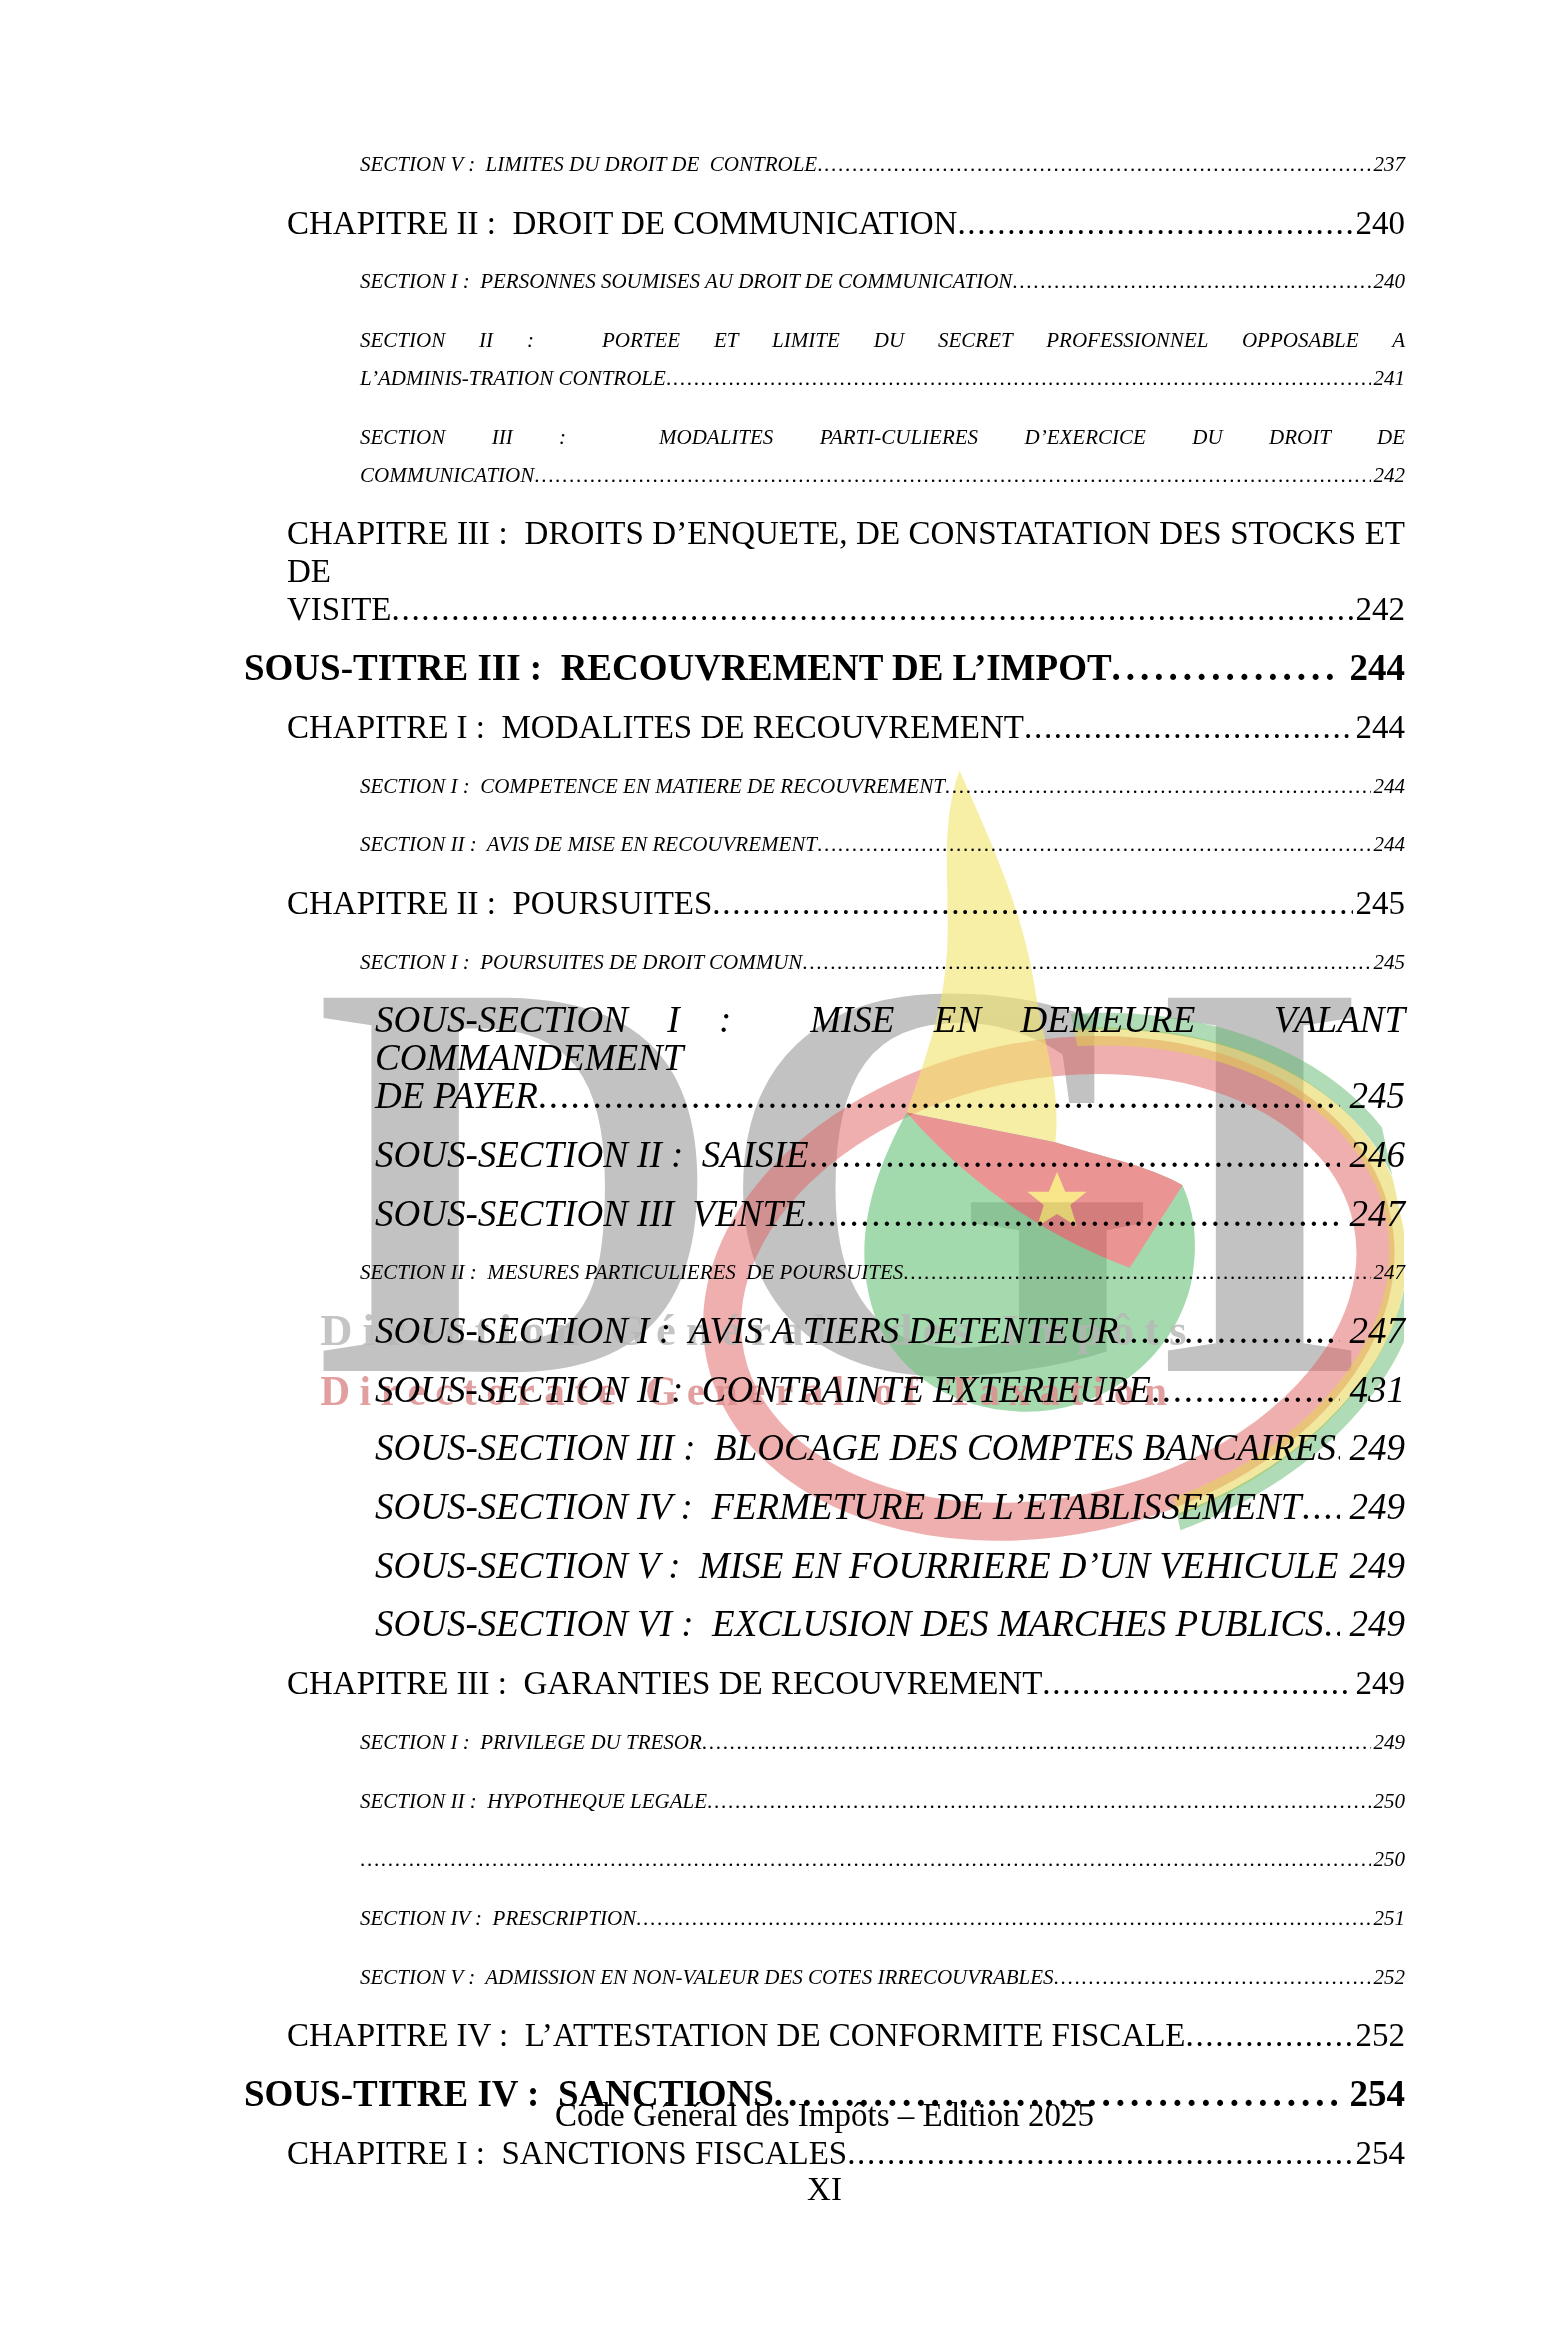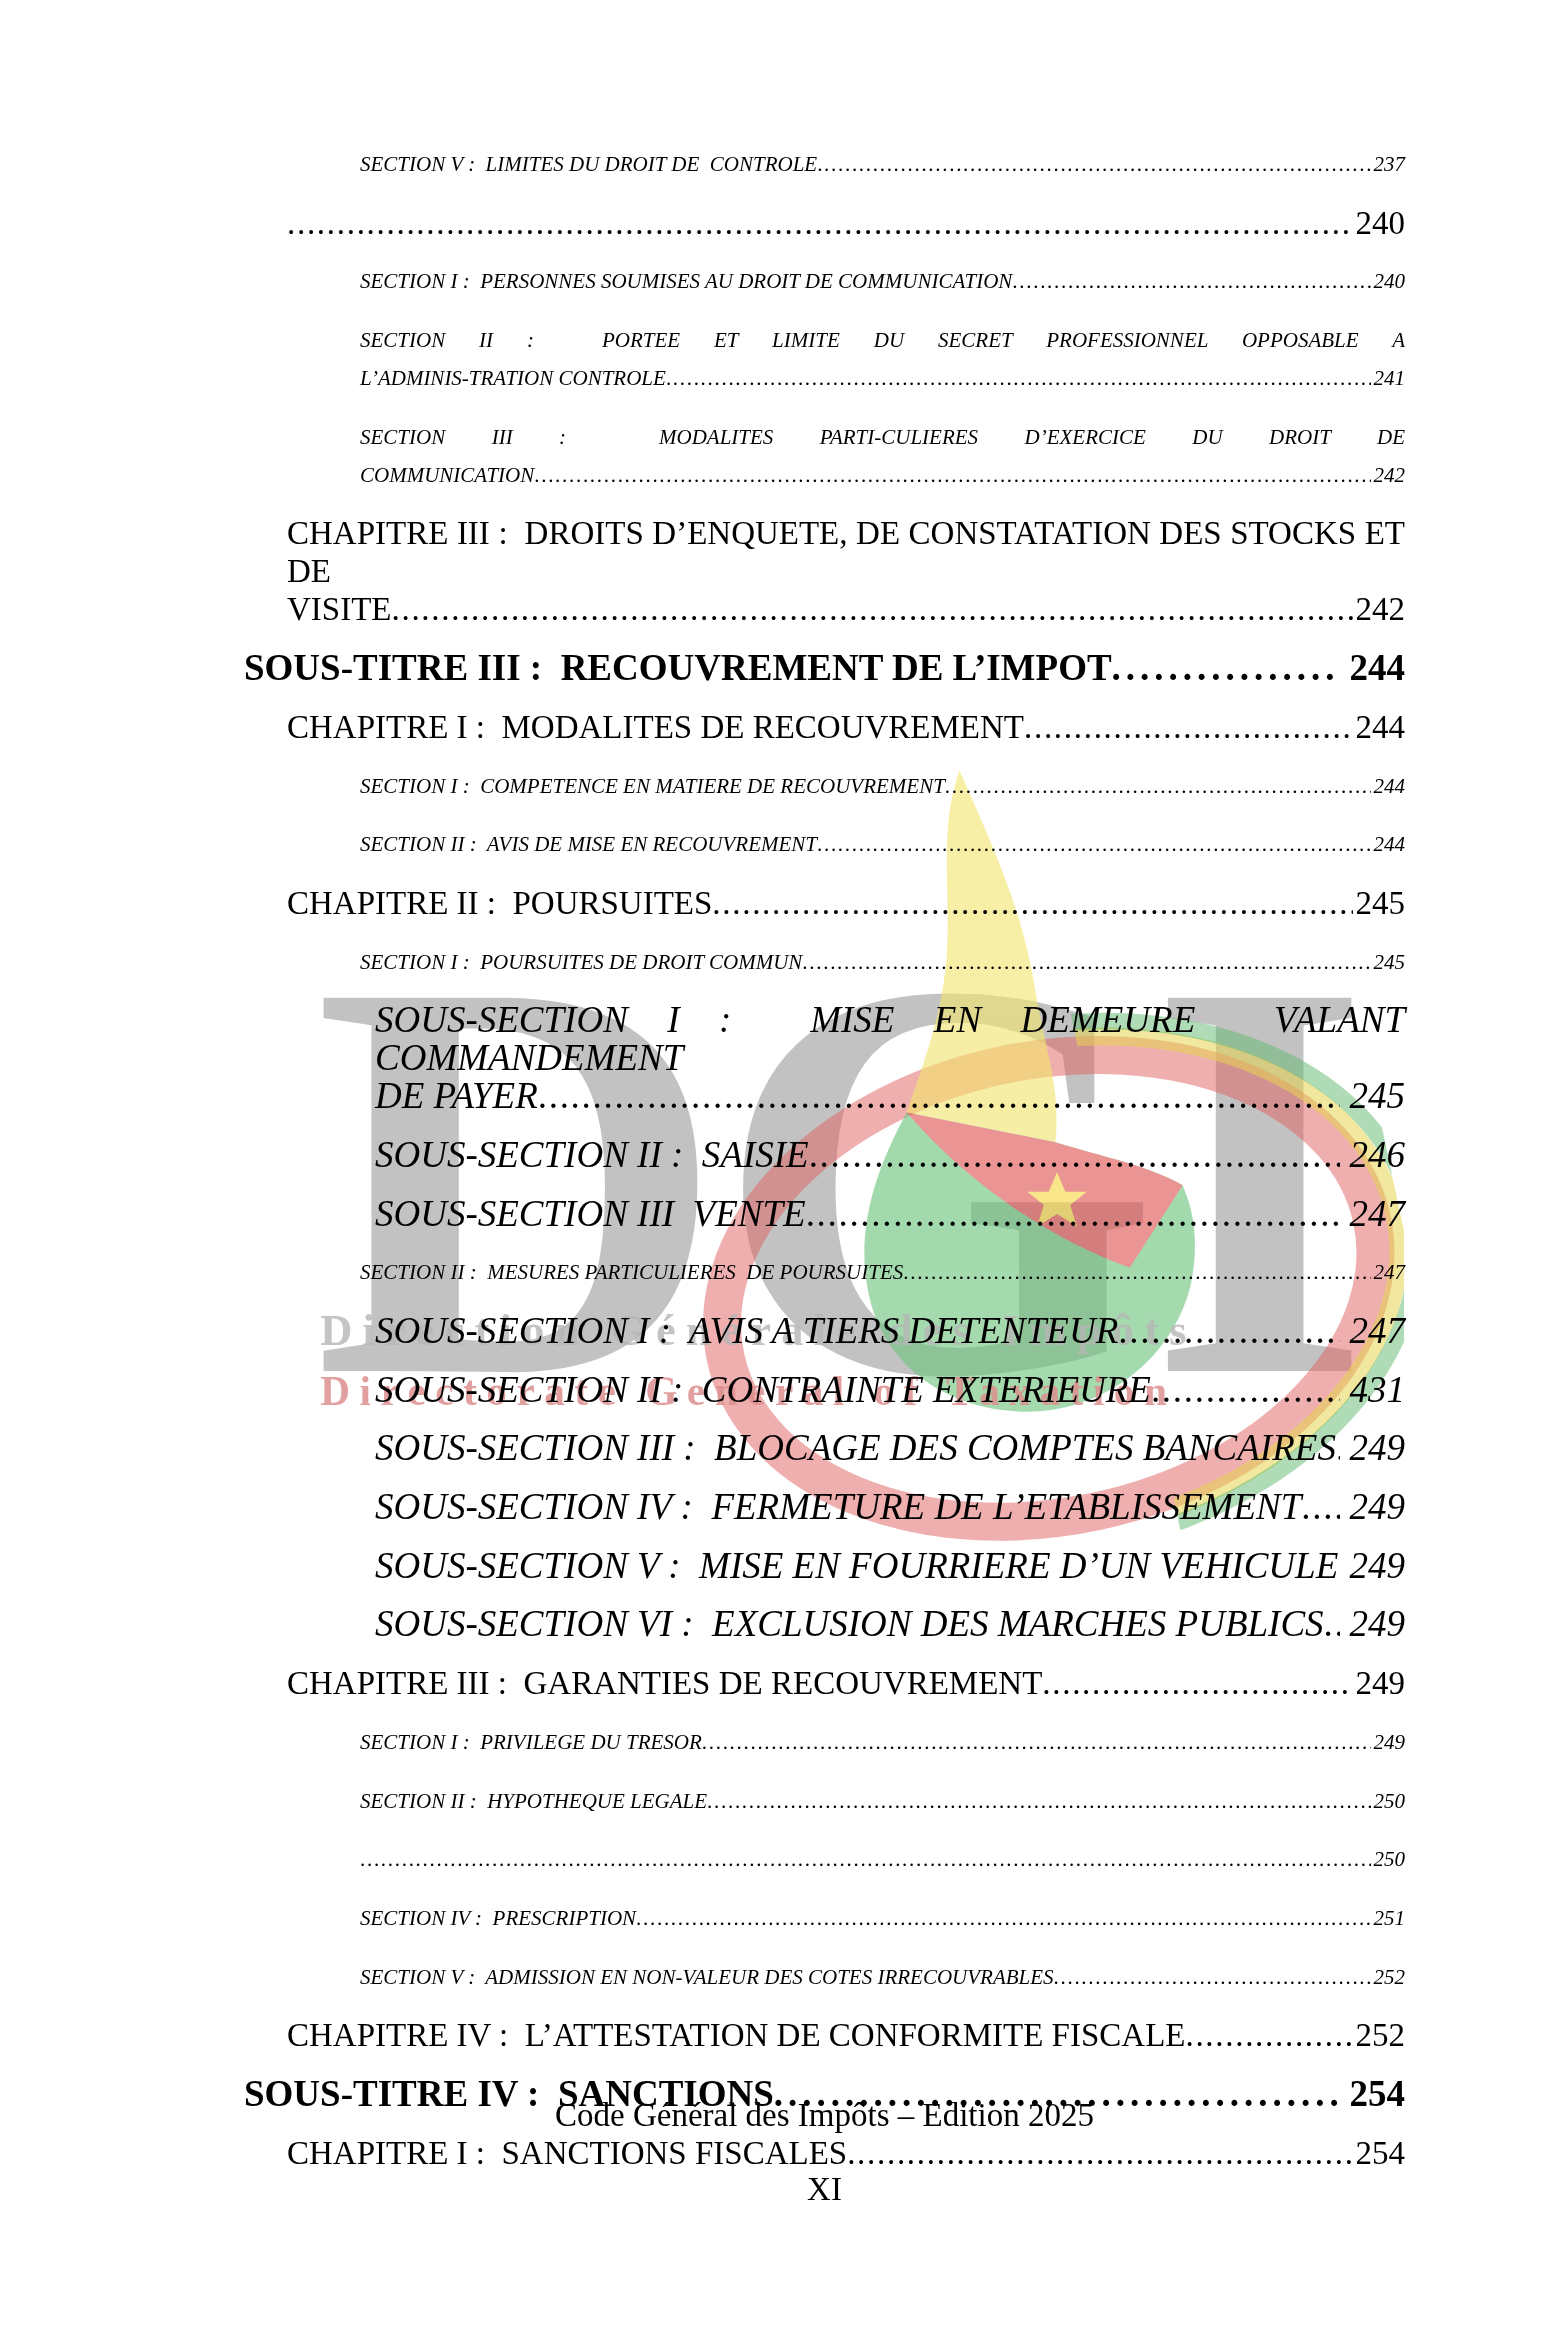--- a/index.html
+++ b/index.html
@@ -82,20 +82,21 @@
 <div class="toc" id="toc-list">
     <div class="entry lv-section">
       <div class="row">
         <span class="txt">SECTION V :&nbsp; LIMITES DU DROIT DE&nbsp; CONTROLE</span>
         <span class="leader"></span>
         <span class="pagenum">237</span>
       </div>
     </div>
     <div class="entry lv-chapitre">
       <div class="row">
+        <span class="txt">CHAPITRE II :&nbsp; DROIT DE COMMUNICATION</span>
         <span class="leader"></span>
         <span class="pagenum">240</span>
       </div>
     </div>
     <div class="entry lv-section">
       <div class="row">
         <span class="txt">SECTION I :&nbsp; PERSONNES SOUMISES AU DROIT DE COMMUNICATION</span>
         <span class="leader"></span>
         <span class="pagenum">240</span>
       </div>

